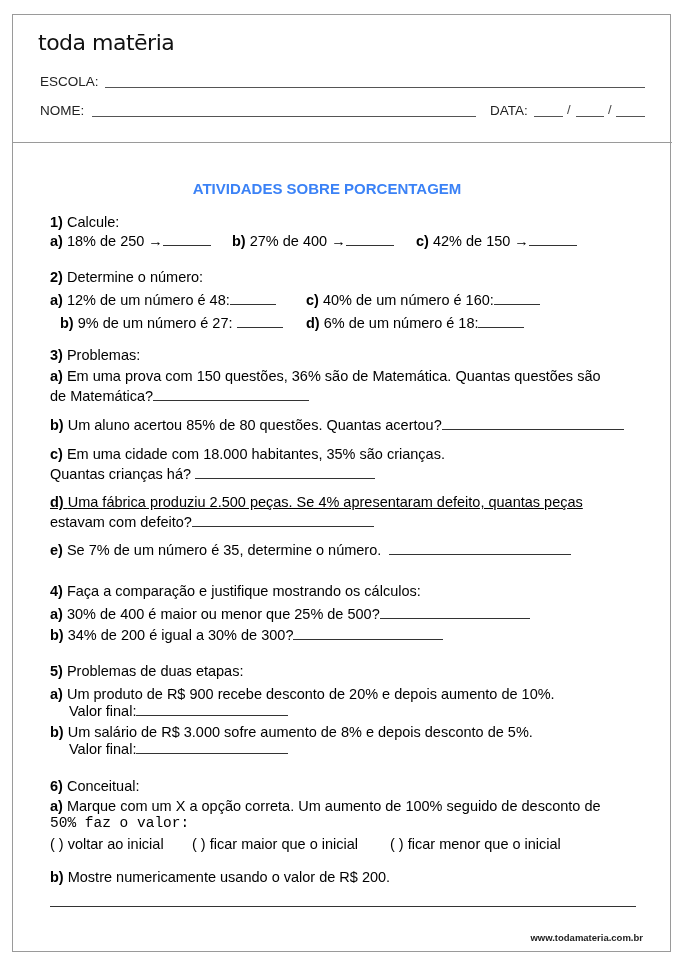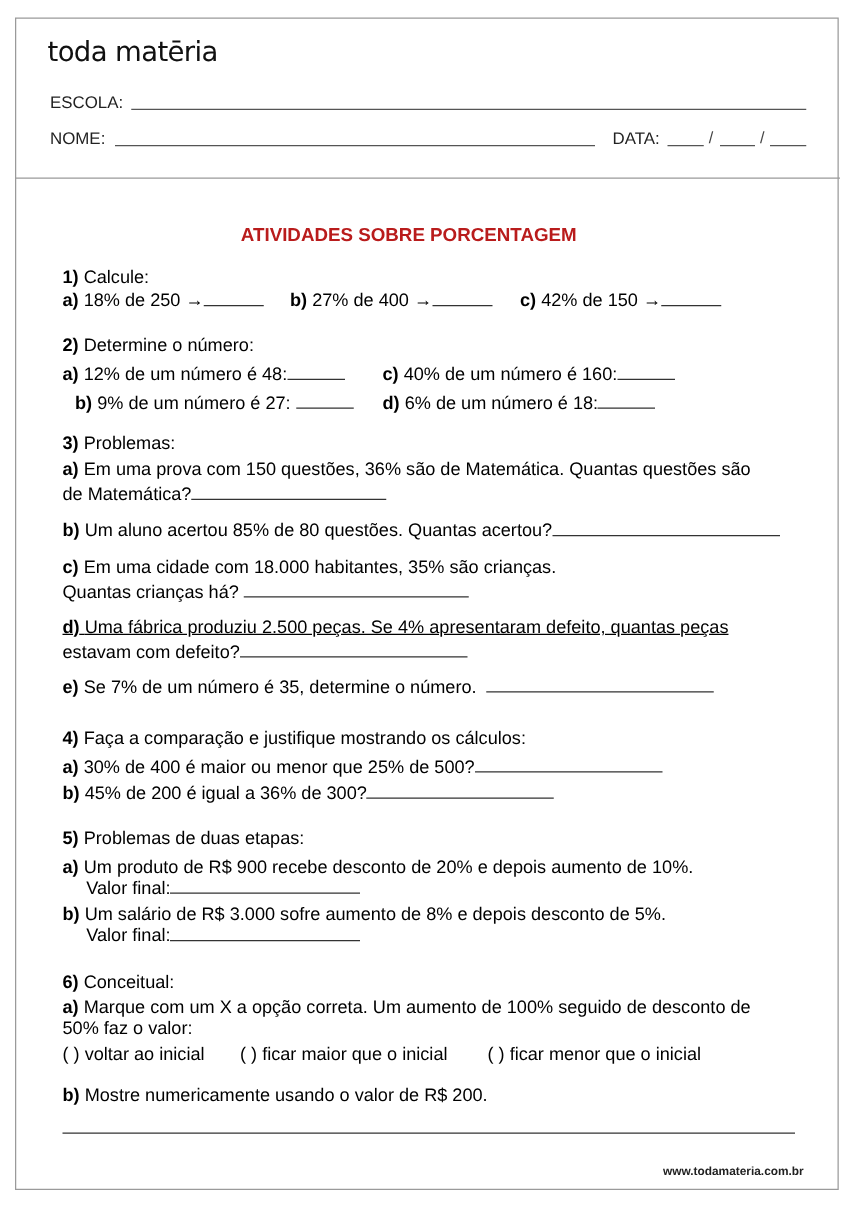--- a/index.html
+++ b/index.html
@@ -9,21 +9,21 @@
            border: 1.5px solid #9a9a9a; box-sizing: border-box; }
   .divider { position: absolute; left: 12px; top: 142px; width: 660px; height: 0;
              border-top: 1.5px solid #9a9a9a; }
   .logo { position: absolute; left: 38px; top: 30px; font-size: 22px; font-weight: normal;
           letter-spacing: -0.5px; color: #111; font-family: "DejaVu Sans", sans-serif; }
   .field-label { position: absolute; font-size: 13.5px; color: #222; }
   .line { position: absolute; border-bottom: 1.2px solid #555; height: 0; }
   .slash { position: absolute; font-size: 13px; color: #444; }
 
   .title { position: absolute; left: 0; width: 654px; top: 180px; text-align: center;
-           font-size: 15px; font-weight: bold; color: #b91c1c; }
+           font-size: 15px; font-weight: bold; color: #3b82f6; }
 
   .t { position: absolute; font-size: 14.5px; color: #000000; white-space: nowrap; line-height: 18px; }
   .b { font-weight: bold; }
   .blank { display: inline-block; border-bottom: 1.2px solid #333; height: 12px; vertical-align: baseline; }
   .url { position: absolute; right: 42px; top: 932px; font-size: 9.5px; font-weight: bold; color: #222; }
 </style>
 </head>
 <body>
 
 <div class="sheet"></div>
@@ -121,21 +121,21 @@
 <div class="t" style="left:50px; top:582px;">
   <span class="b">4)</span>
   <span>Faça a comparação e justifique mostrando os cálculos:</span>
 </div>
 <div class="t" style="left:50px; top:605px;">
   <span class="b">a)</span>
   <span>30% de 400 é maior ou menor que 25% de 500?</span><span class="blank" style="width:150px;"></span>
 </div>
 <div class="t" style="left:50px; top:626px;">
   <span class="b">b)</span>
-  <span>45% de 200 é igual a 36% de 300?</span><span class="blank" style="width:150px;"></span>
+  <span>34% de 200 é igual a 30% de 300?</span><span class="blank" style="width:150px;"></span>
 </div>
 
 <div class="t" style="left:50px; top:662px;">
   <span class="b">5)</span>
   <span>Problemas de duas etapas:</span>
 </div>
 <div class="t" style="left:50px; top:685px;">
   <span class="b">a)</span>
   <span>Um produto de R$ 900 recebe desconto de 20% e depois aumento de 10%.</span>
 </div>
@@ -151,21 +151,21 @@
 </div>
 
 <div class="t" style="left:50px; top:777px;">
   <span class="b">6)</span>
   <span>Conceitual:</span>
 </div>
 <div class="t" style="left:50px; top:797px;">
   <span class="b">a)</span>
   <span>Marque com um X a opção correta. Um aumento de 100% seguido de desconto de</span>
 </div>
-<div class="t" style="left:50px; top:814px;">
+<div class="t" style="left:50px; top:814px;font-family:Liberation Mono, monospace;">
   <span>50% faz o valor:</span>
 </div>
 <div class="t" style="left:50px; top:835px;">
   <span>(   ) voltar ao inicial</span>
 </div>
 <div class="t" style="left:192px; top:835px;">
   <span>(   ) ficar maior que o inicial</span>
 </div>
 <div class="t" style="left:390px; top:835px;">
   <span>(   ) ficar menor que o inicial</span>

